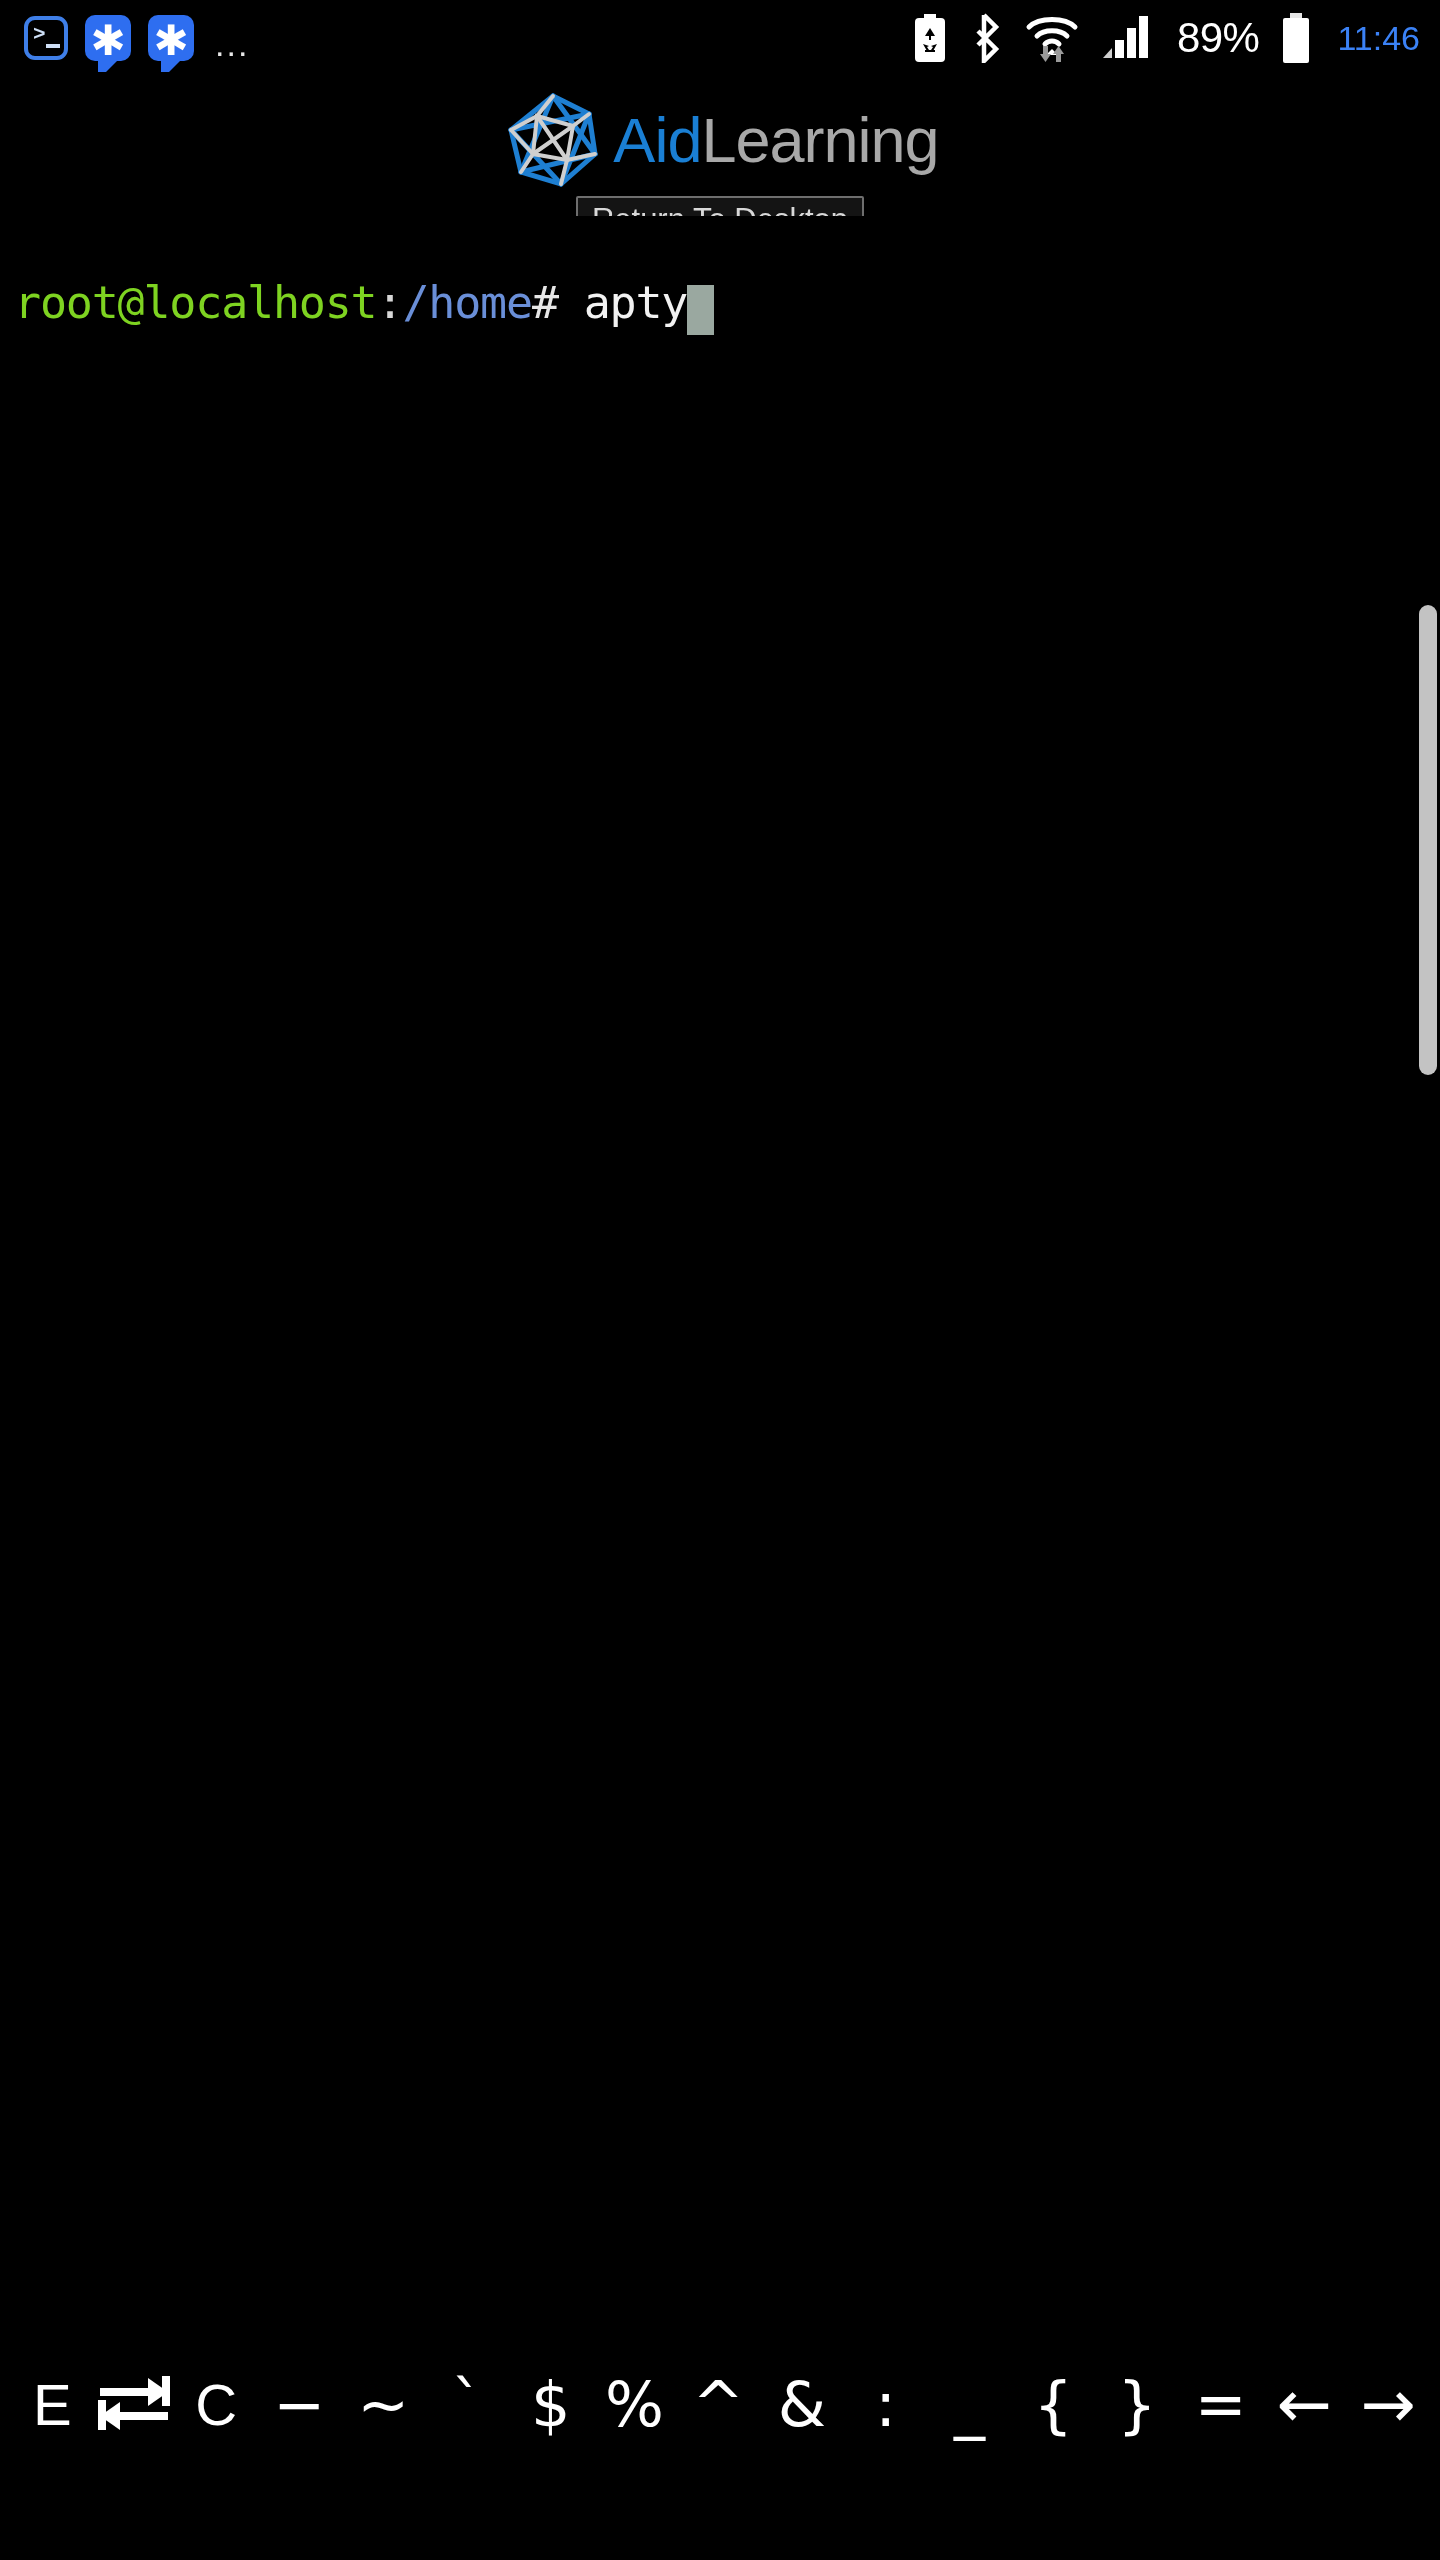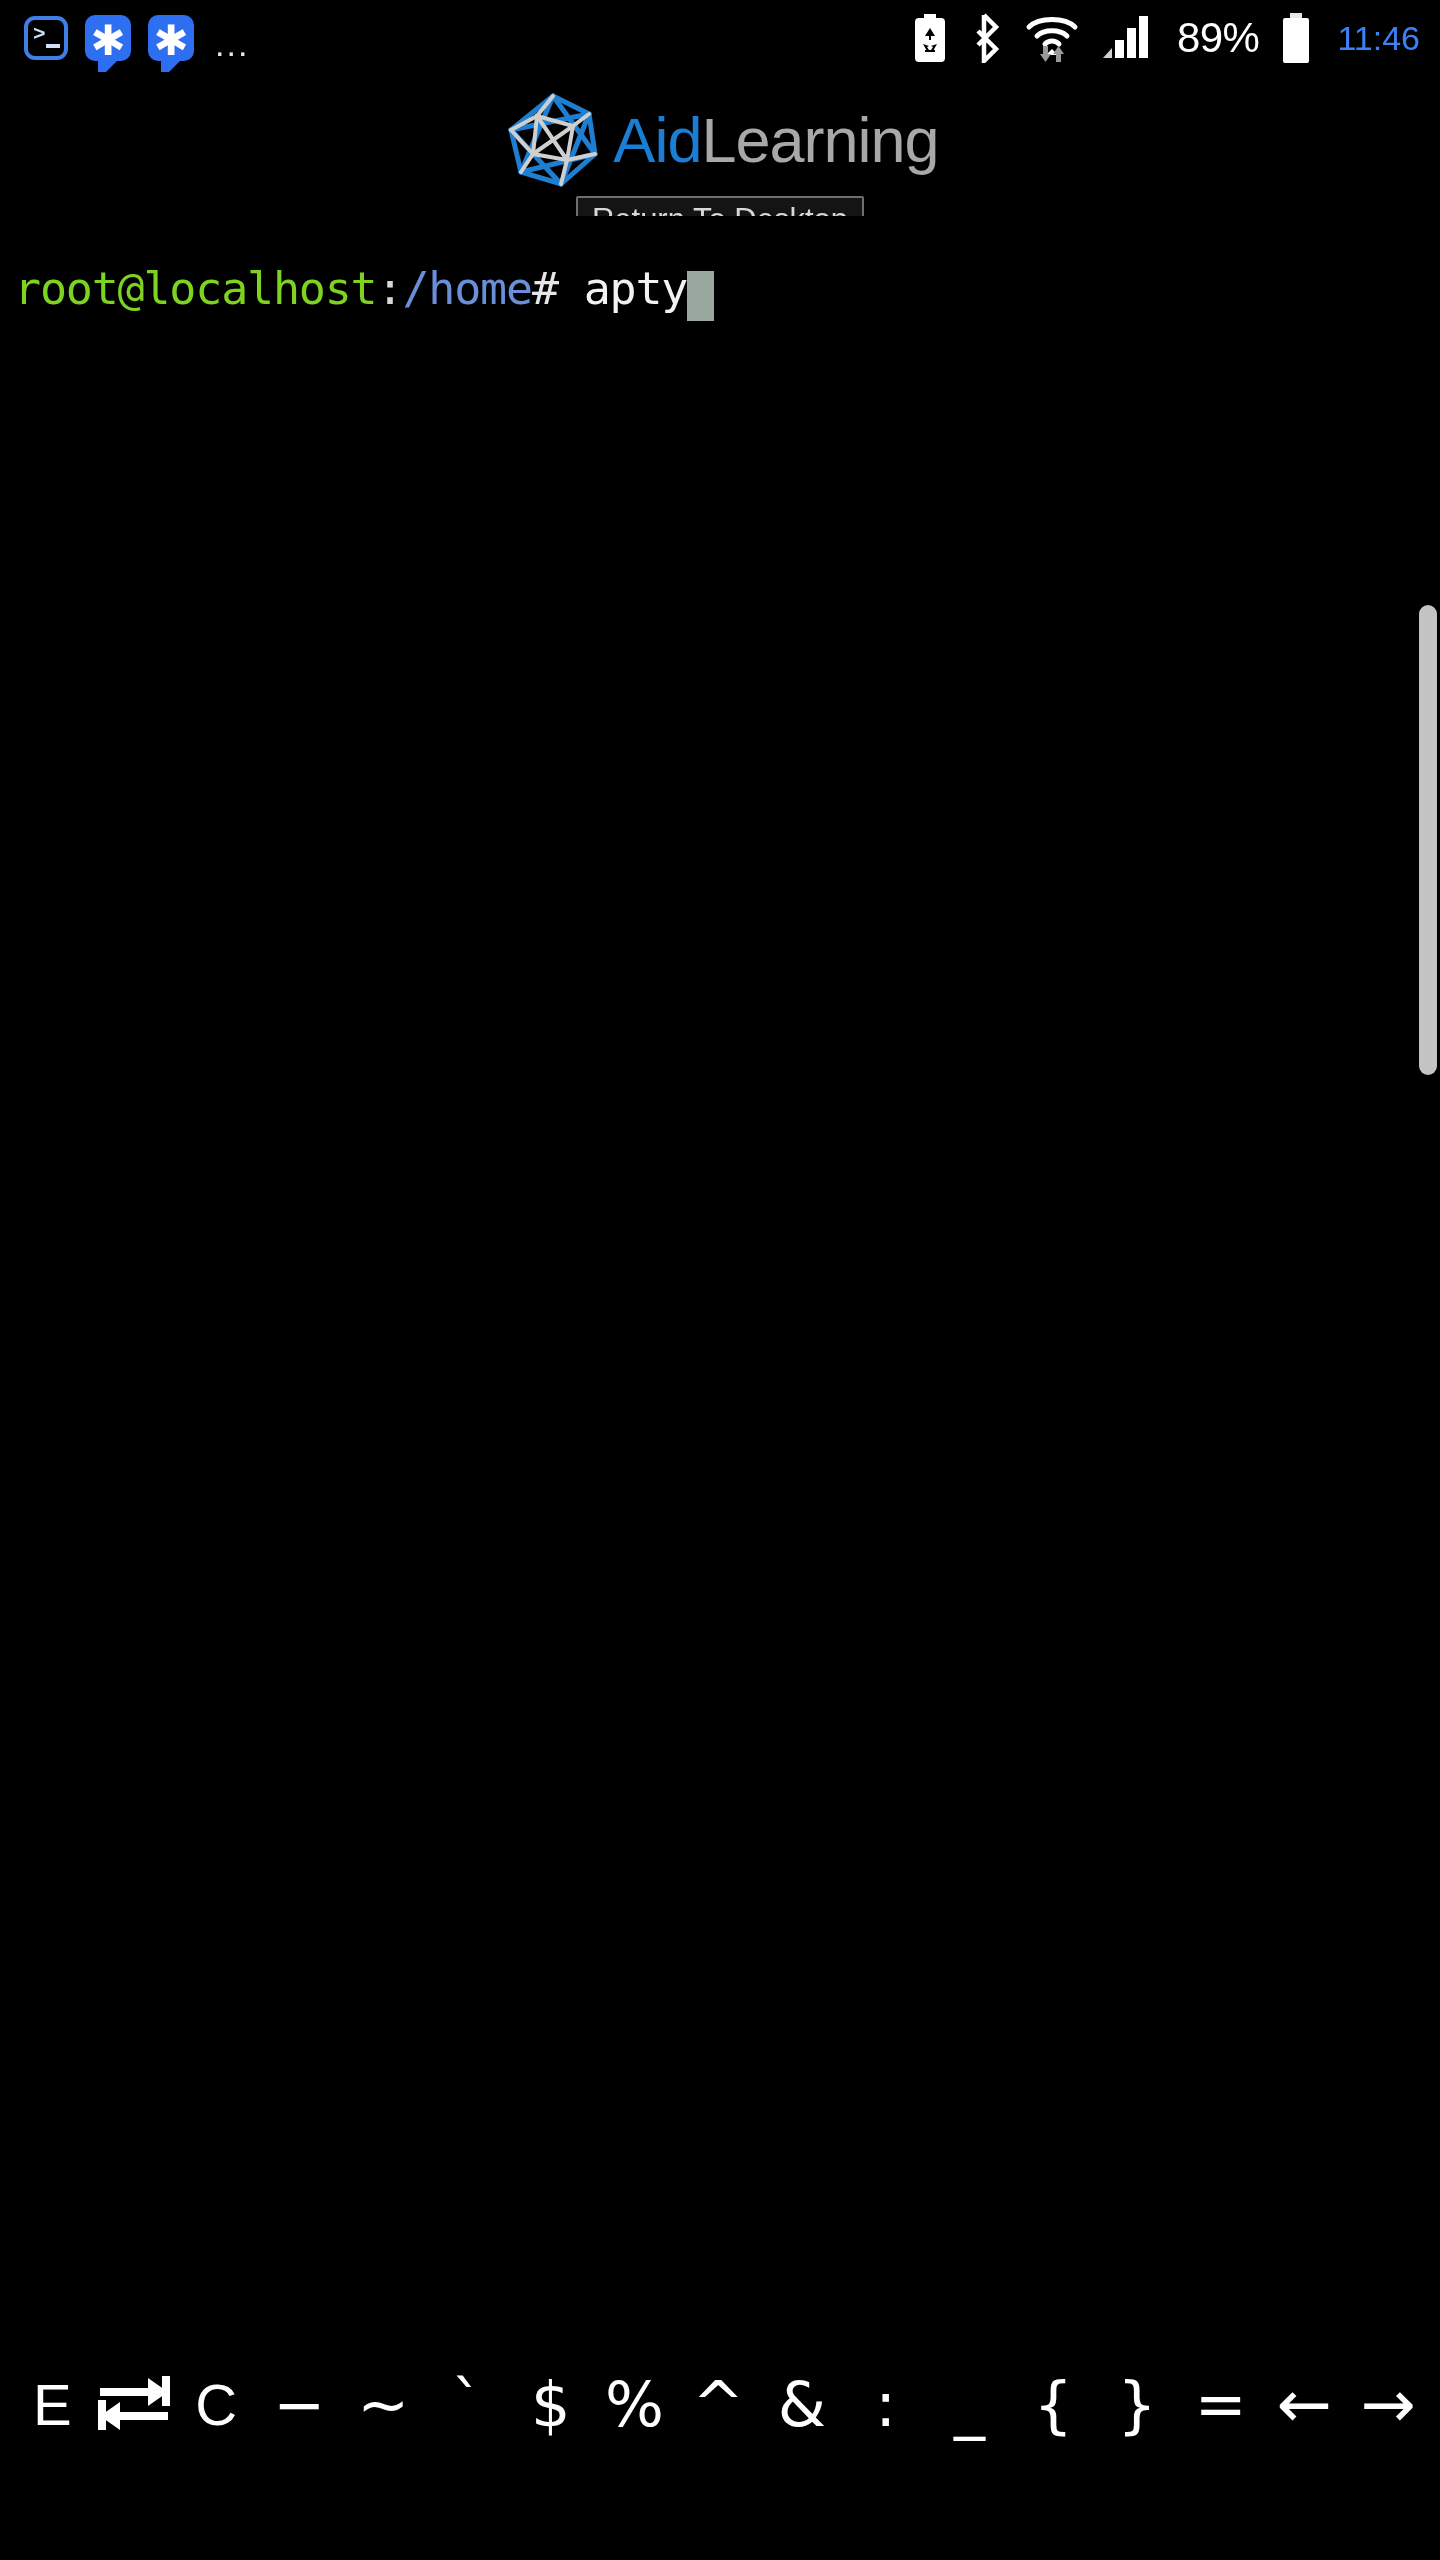--- a/index.html
+++ b/index.html
@@ -170,21 +170,21 @@
     top: 216px;
     left: 0;
     width: 1440px;
     height: 2124px;
     background: #000000;
     overflow: hidden;
   }
   #term-line {
     position: absolute;
     left: 14px;
-    top: 48px;
+    top: 62px;
     font-family: "DejaVu Sans Mono", "Liberation Mono", monospace;
     font-size: 45px;
     line-height: 50px;
     white-space: pre;
     letter-spacing: -1.2px;
   }
   .tk-user  { color: #7ed321; }
   .tk-colon { color: #d7d7d7; }
   .tk-path  { color: #6a8fd8; }
   .tk-hash  { color: #e6e6e6; }

